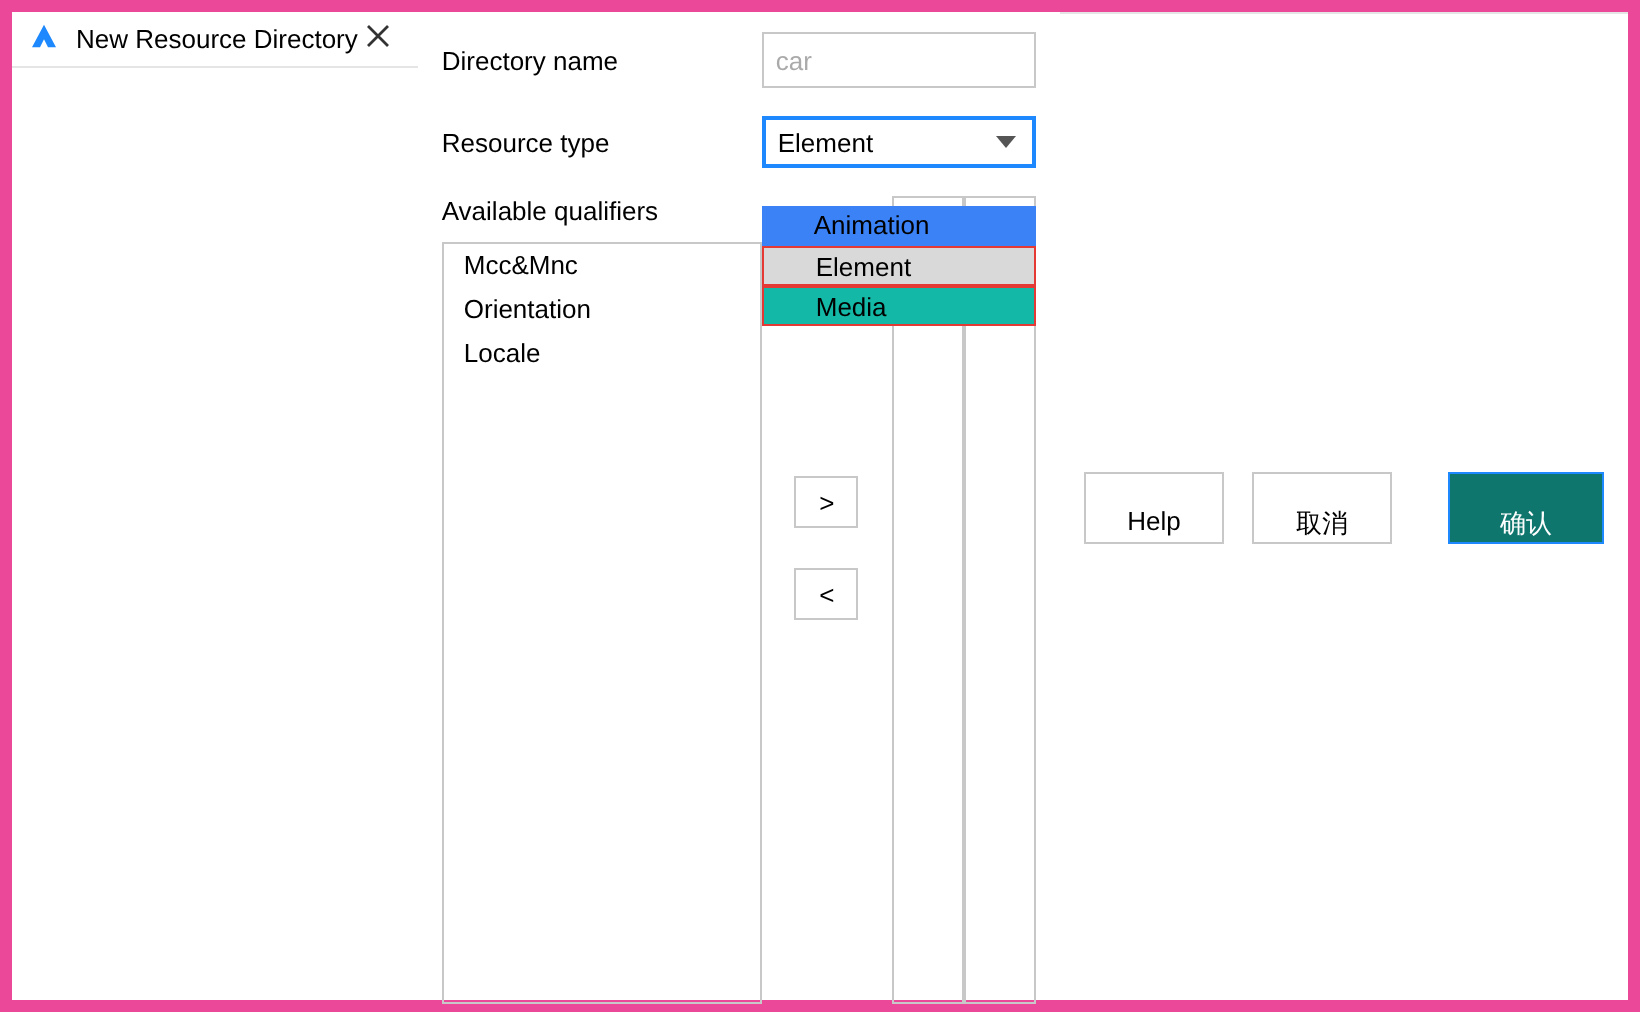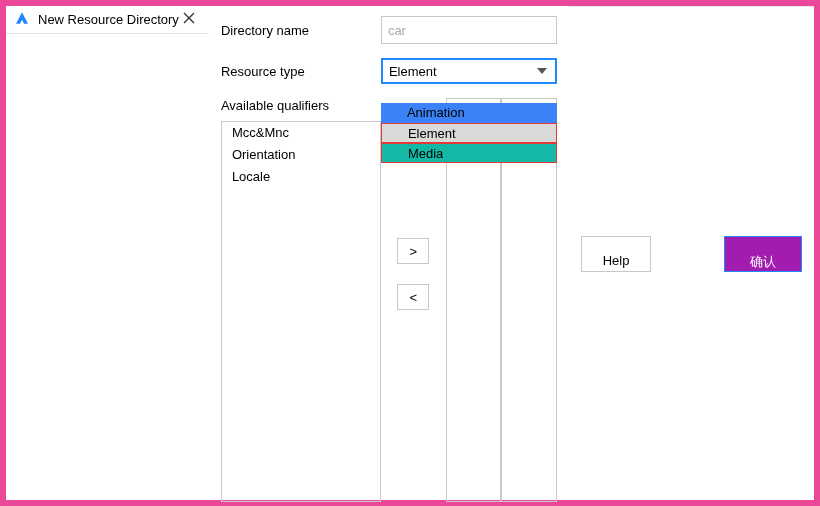--- a/index.html
+++ b/index.html
@@ -29,21 +29,21 @@
   .qual-list { border: 1px solid #c8c8c8; flex: 1; }
   .qual-list div { padding: 3px 9px 4px 10px; font-size: 13px; cursor: pointer; }
   .qual-list div.selected { background: #d9d9d9; }
   .mid-col { width: 65px; display: flex; flex-direction: column; align-items: center; justify-content: flex-start; padding-top: 140px; gap: 20px; }
   .arrow-btn { width: 32px; height: 26px; border: 1px solid #c8c8c8; background: #fff; cursor: pointer; font-size: 13px; font-family: inherit; }
   .right-col { flex: 1; display: flex; gap: 0; }
   .right-box { border: 1px solid #c8c8c8; flex: 1; }
   .footer { border-top: 1px solid #e5e5e5; padding: 10px 12px; display: flex; align-items: center; gap: 14px; }
   .footer .spacer { flex: 1; }
   .btn { height: 36px; border: 1px solid #c8c8c8; background: #fff; padding: 16px 20px; font-size: 13px; cursor: pointer; font-family: inherit; min-width: 70px; }
-  .btn.primary { background: #a21caf; border-color: #1e88ff; color: #fff; min-width: 78px; margin-left: 45px; }
+  .btn.primary { background: #0f766e; border-color: #1e88ff; color: #fff; min-width: 78px; }
 </style>
 </head>
 <body>
 
 <div class="window">
   <div class="titlebar">
     <span class="app-icon">
       <svg viewBox="0 0 24 24" width="16" height="16">
           <path fill="#1e88ff" d="M12 2 L21 19 H15 L12 13 L9 19 H3 Z"></path>
         </svg>
@@ -95,16 +95,17 @@
 
     <div class="dropdown">
       <div class="item normal">Animation</div>
       <div class="item hovered red-box">Element</div>
       <div class="item red-box" style="background:#14b8a6">Media</div>
     </div>
   </div>
 
   <div class="footer">
     <button class="btn">Help</button>
+    <button class="btn">取消</button>
     <div class="spacer"></div>
     <button class="btn primary">确认</button>
   </div>
 </div>
 
 </body></html>

